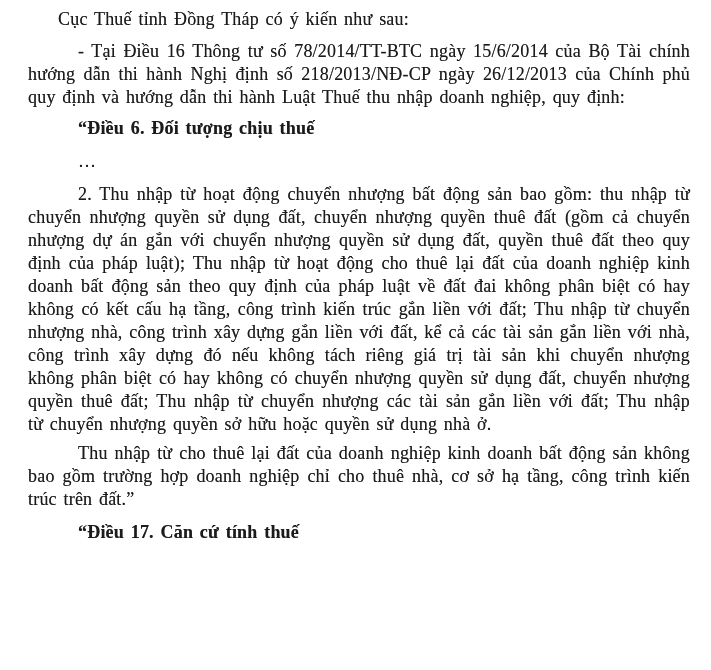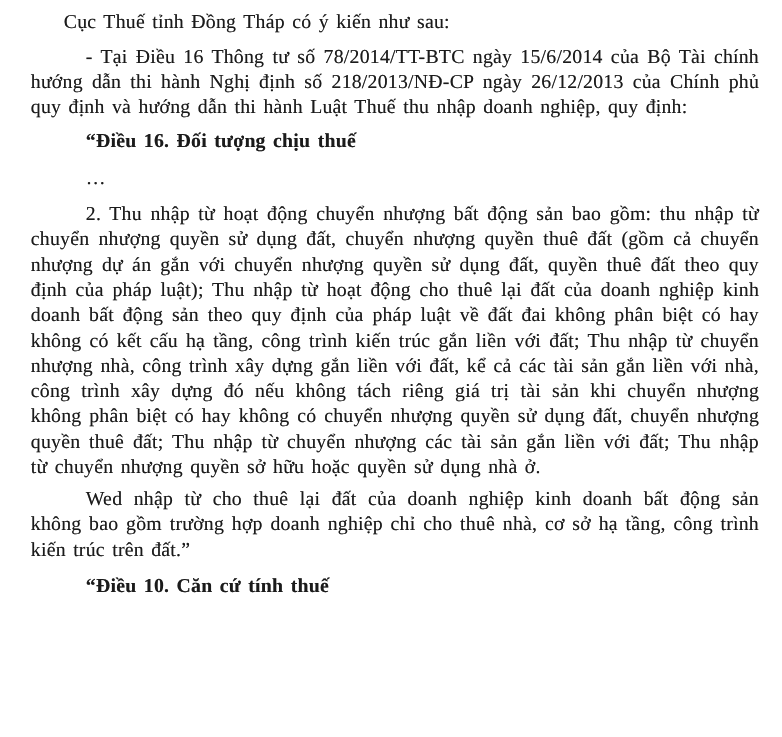--- a/index.html
+++ b/index.html
@@ -57,25 +57,25 @@
 </head>
 <body>
 
 <div class="page">
   <div class="doc-body">
 
     <p class="para para-first">Cục Thuế tỉnh Đồng Tháp có ý kiến như sau:</p>
 
     <p class="para gap-after-p2">- Tại Điều 16 Thông tư số 78/2014/TT-BTC ngày 15/6/2014 của Bộ Tài chính hướng dẫn thi hành Nghị định số 218/2013/NĐ-CP ngày 26/12/2013 của Chính phủ quy định và hướng dẫn thi hành Luật Thuế thu nhập doanh nghiệp, quy định:</p>
 
-    <p class="heading">“Điều 16. Đối tượng chịu thuế</p>
+    <p class="heading">“Điều 6. Đối tượng chịu thuế</p>
 
     <p class="dots">…</p>
 
     <p class="para">2. Thu nhập từ hoạt động chuyển nhượng bất động sản bao gồm: thu nhập từ chuyển nhượng quyền sử dụng đất, chuyển nhượng quyền thuê đất (gồm cả chuyển nhượng dự án gắn với chuyển nhượng quyền sử dụng đất, quyền thuê đất theo quy định của pháp luật); Thu nhập từ hoạt động cho thuê lại đất của doanh nghiệp kinh doanh bất động sản theo quy định của pháp luật về đất đai không phân biệt có hay không có kết cấu hạ tầng, công trình kiến trúc gắn liền với đất; Thu nhập từ chuyển nhượng nhà, công trình xây dựng gắn liền với đất, kể cả các tài sản gắn liền với nhà, công trình xây dựng đó nếu không tách riêng giá trị tài sản khi chuyển nhượng không phân biệt có hay không có chuyển nhượng quyền sử dụng đất, chuyển nhượng quyền thuê đất; Thu nhập từ chuyển nhượng các tài sản gắn liền với đất; Thu nhập từ chuyển nhượng quyền sở hữu hoặc quyền sử dụng nhà ở.</p>
 
-    <p class="para gap-after-quote">Wed nhập từ cho thuê lại đất của doanh nghiệp kinh doanh bất động sản không bao gồm trường hợp doanh nghiệp chỉ cho thuê nhà, cơ sở hạ tầng, công trình kiến trúc trên đất.”</p>
+    <p class="para gap-after-quote">Thu nhập từ cho thuê lại đất của doanh nghiệp kinh doanh bất động sản không bao gồm trường hợp doanh nghiệp chỉ cho thuê nhà, cơ sở hạ tầng, công trình kiến trúc trên đất.”</p>
 
 
-    <p class="heading">“Điều 10. Căn cứ tính thuế</p>
+    <p class="heading">“Điều 17. Căn cứ tính thuế</p>
 
   </div>
 </div>
 
 </body></html>

